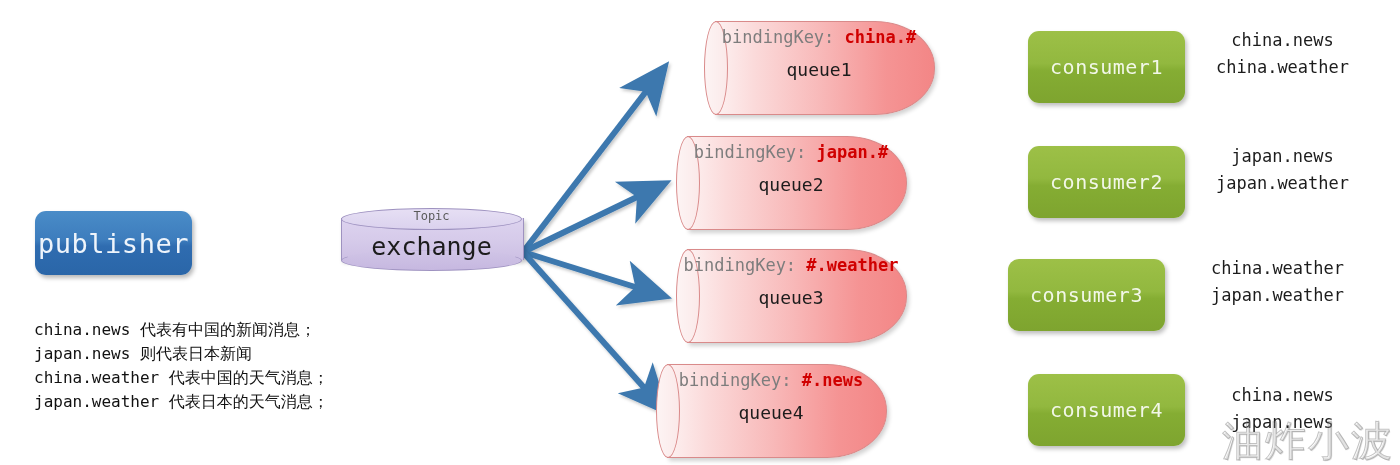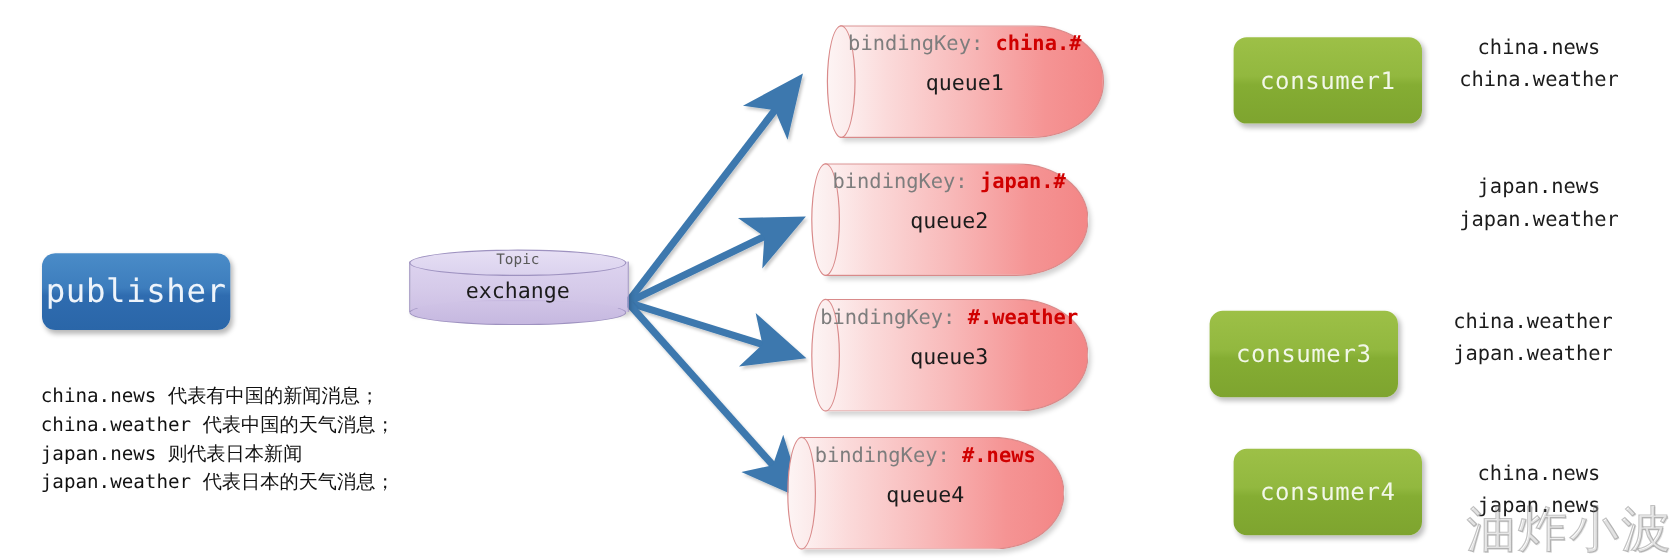--- a/index.html
+++ b/index.html
@@ -50,21 +50,21 @@
     border:1px solid #9e92c0;border-radius:50%;
     background:linear-gradient(180deg,#d0c4e6 0%,#c6b8e0 100%);
     border-top-color:transparent;
   }
   .ex-topword{
     position:absolute;left:0;top:1px;width:181px;text-align:center;
     font-size:12px;color:#5a5a5a;z-index:4;
   }
   .ex-mainword{
     position:absolute;left:0;top:24px;width:181px;text-align:center;
-    font-size:18px;color:#1c1c1c;z-index:4;
+    font-size:25px;color:#1c1c1c;z-index:4;
   }
 
   
   .node-queue{
     position:absolute;width:230px;height:92px;
   }
   .q-body{
     position:absolute;left:11px;top:0;width:219px;height:92px;
     background:linear-gradient(90deg,#fdf2f2 0%,#fbdada 18%,#f8b9b9 48%,#f59494 78%,#f38686 100%);
     border-top:1px solid #d98a8a;border-bottom:1px solid #d98a8a;
@@ -178,21 +178,21 @@
   </div>
 
   <div class="node-exchange">
     <div class="ex-body"></div>
     <div class="ex-bot"></div>
     <div class="ex-top"></div>
     <div class="ex-topword">Topic</div>
     <div class="ex-mainword">exchange</div>
   </div>
 
-  <div class="node-queue" style="left:689px;top:21px;">
+  <div class="node-queue" style="left:704px;top:21px;">
     <div class="q-body"></div>
     <div class="q-cap"></div>
     <div class="q-key">
       <span>bindingKey:</span>
       <b>china.#</b>
     </div>
     <div class="q-name">queue1</div>
   </div>
 
   <div class="node-queue" style="left:676px;top:136px;">
@@ -220,20 +220,23 @@
     <div class="q-cap"></div>
     <div class="q-key">
       <span>bindingKey:</span>
       <b>#.news</b>
     </div>
     <div class="q-name">queue4</div>
   </div>
 
   <div class="node-consumer" style="left:1028px;top:31px;text-align:right;">
     <span class="lbl">consumer1</span>
+  </div>
+  <div class="node-consumer" style="left:1028px;top:146px;">
+    <span class="lbl">consumer2</span>
   </div>
   <div class="node-consumer" style="left:1008px;top:259px;">
     <span class="lbl">consumer3</span>
   </div>
   <div class="node-consumer" style="left:1028px;top:374px;">
     <span class="lbl">consumer4</span>
   </div>
 
   <div class="keynote" style="left:1200px;top:27px;width:165px;">
     <div>china.news</div>
@@ -247,20 +250,20 @@
     <div>china.weather</div>
     <div>japan.weather</div>
   </div>
   <div class="keynote" style="left:1200px;top:382px;width:165px;">
     <div>china.news</div>
     <div>japan.news</div>
   </div>
 
   <div class="legend">
     <div>china.news  代表有中国的新闻消息；</div>
+    <div>japan.news  则代表日本新闻</div>
     <div>china.weather  代表中国的天气消息；</div>
-    <div>japan.news  则代表日本新闻</div>
     <div>japan.weather  代表日本的天气消息；</div>
   </div>
 
   <div class="watermark">油炸小波</div>
 
 </div>
 
 </body></html>

